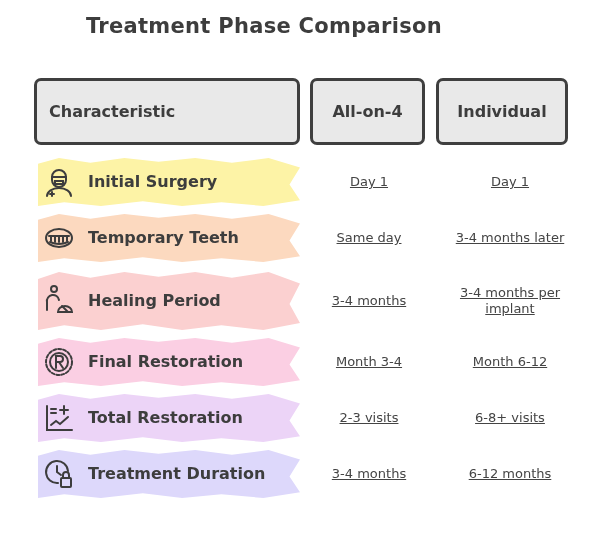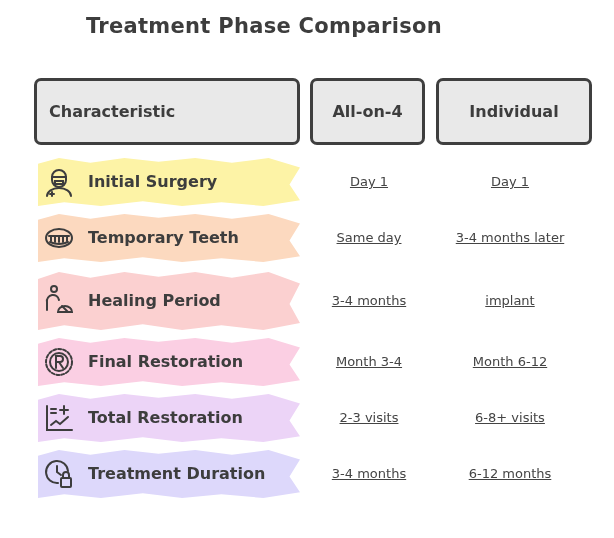--- a/index.html
+++ b/index.html
@@ -5,21 +5,21 @@
   html, body { margin:0; padding:0; background:#ffffff; }
   body { width:614px; height:538px; position:relative; overflow:hidden;
          font-family: "DejaVu Sans", sans-serif; color:#3a3a3a; }
   .title { position:absolute; left:0; width:528px; top:14px; text-align:center;
            font-size:21px; font-weight:bold; color:#3d3d3d; letter-spacing:0.3px; }
   .hdr { position:absolute; top:78px; height:67px; box-sizing:border-box;
          border:3px solid #3f3f3f; border-radius:7px; background:#e9e9e9;
          display:flex; align-items:center; font-weight:bold; font-size:16px; color:#3d3d3d; }
   .hdr-char { left:34px; width:266px; padding-left:12px; }
   .hdr-a4 { left:310px; width:115px; justify-content:center;align-items:center; }
-  .hdr-ind { left:436px; width:156px; justify-content:center; text-align:center; line-height:22px; }
+  .hdr-ind { left:436px; width:132px; justify-content:center; text-align:center; line-height:22px; }
   .row { position:absolute; left:38px; height:48px; }
   .band { position:absolute; left:0; top:0; height:48px; width:262px;
           clip-path: polygon(0% 12%, 8% 0%, 20% 10%, 33% 0%, 46% 8%, 60% 0%, 74% 10%, 88% 0%, 100% 20%, 96% 55%, 100% 88%, 86% 100%, 70% 92%, 55% 100%, 40% 90%, 24% 100%, 10% 92%, 0% 100%); }
   .icon { position:absolute; left:6px; top:9px; width:30px; height:30px; }
   .label { position:absolute; left:50px; top:0; height:48px; line-height:48px;
            font-size:16px; font-weight:bold; color:#3d3d3d; white-space:nowrap; }
   .cell { position:absolute; width:150px; text-align:left; font-size:13px; color:#444;
           display:flex; align-items:center; justify-content:center; line-height:16px;text-decoration:underline; }
   .c1 { left:294px; }
   .c2 { left:434px; width:152px; }
@@ -73,20 +73,21 @@
   <svg class="icon" style="top:12px;" viewBox="0 0 30 30" fill="none" stroke="#3d3d3d" stroke-width="2" stroke-linecap="round">
     <circle cx="10" cy="5" r="3"></circle>
       <path d="M3 26 v-8 a6 6 0 0 1 12 -2"></path>
       <path d="M14 28 a7 6 0 0 1 14 0 z"></path>
       <path d="M18 22 l6 6"></path>
   </svg>
   <span class="label" style="line-height:58px;height:58px;">Healing Period</span>
 </div>
 <div class="cell c1" style="top:272px;height:58px;">3-4 months</div>
 <div class="cell c2" style="top:272px;height:58px;flex-direction:column;">
+  <span>3-4 months per</span>
   <span>implant</span>
 </div>
 
 <div class="row" style="top:338px;">
   <div class="band" style="background:#fbcfe3;"></div>
   <svg class="icon" viewBox="0 0 30 30" fill="none" stroke="#3d3d3d" stroke-width="2" stroke-linecap="round">
     <circle cx="15" cy="15" r="13" stroke-dasharray="3 2"></circle>
       <circle cx="15" cy="15" r="9"></circle>
       <path d="M12 21 v-12 h4 a3 3 0 0 1 0 6 h-4 M15 15 l4 6"></path>
   </svg>

